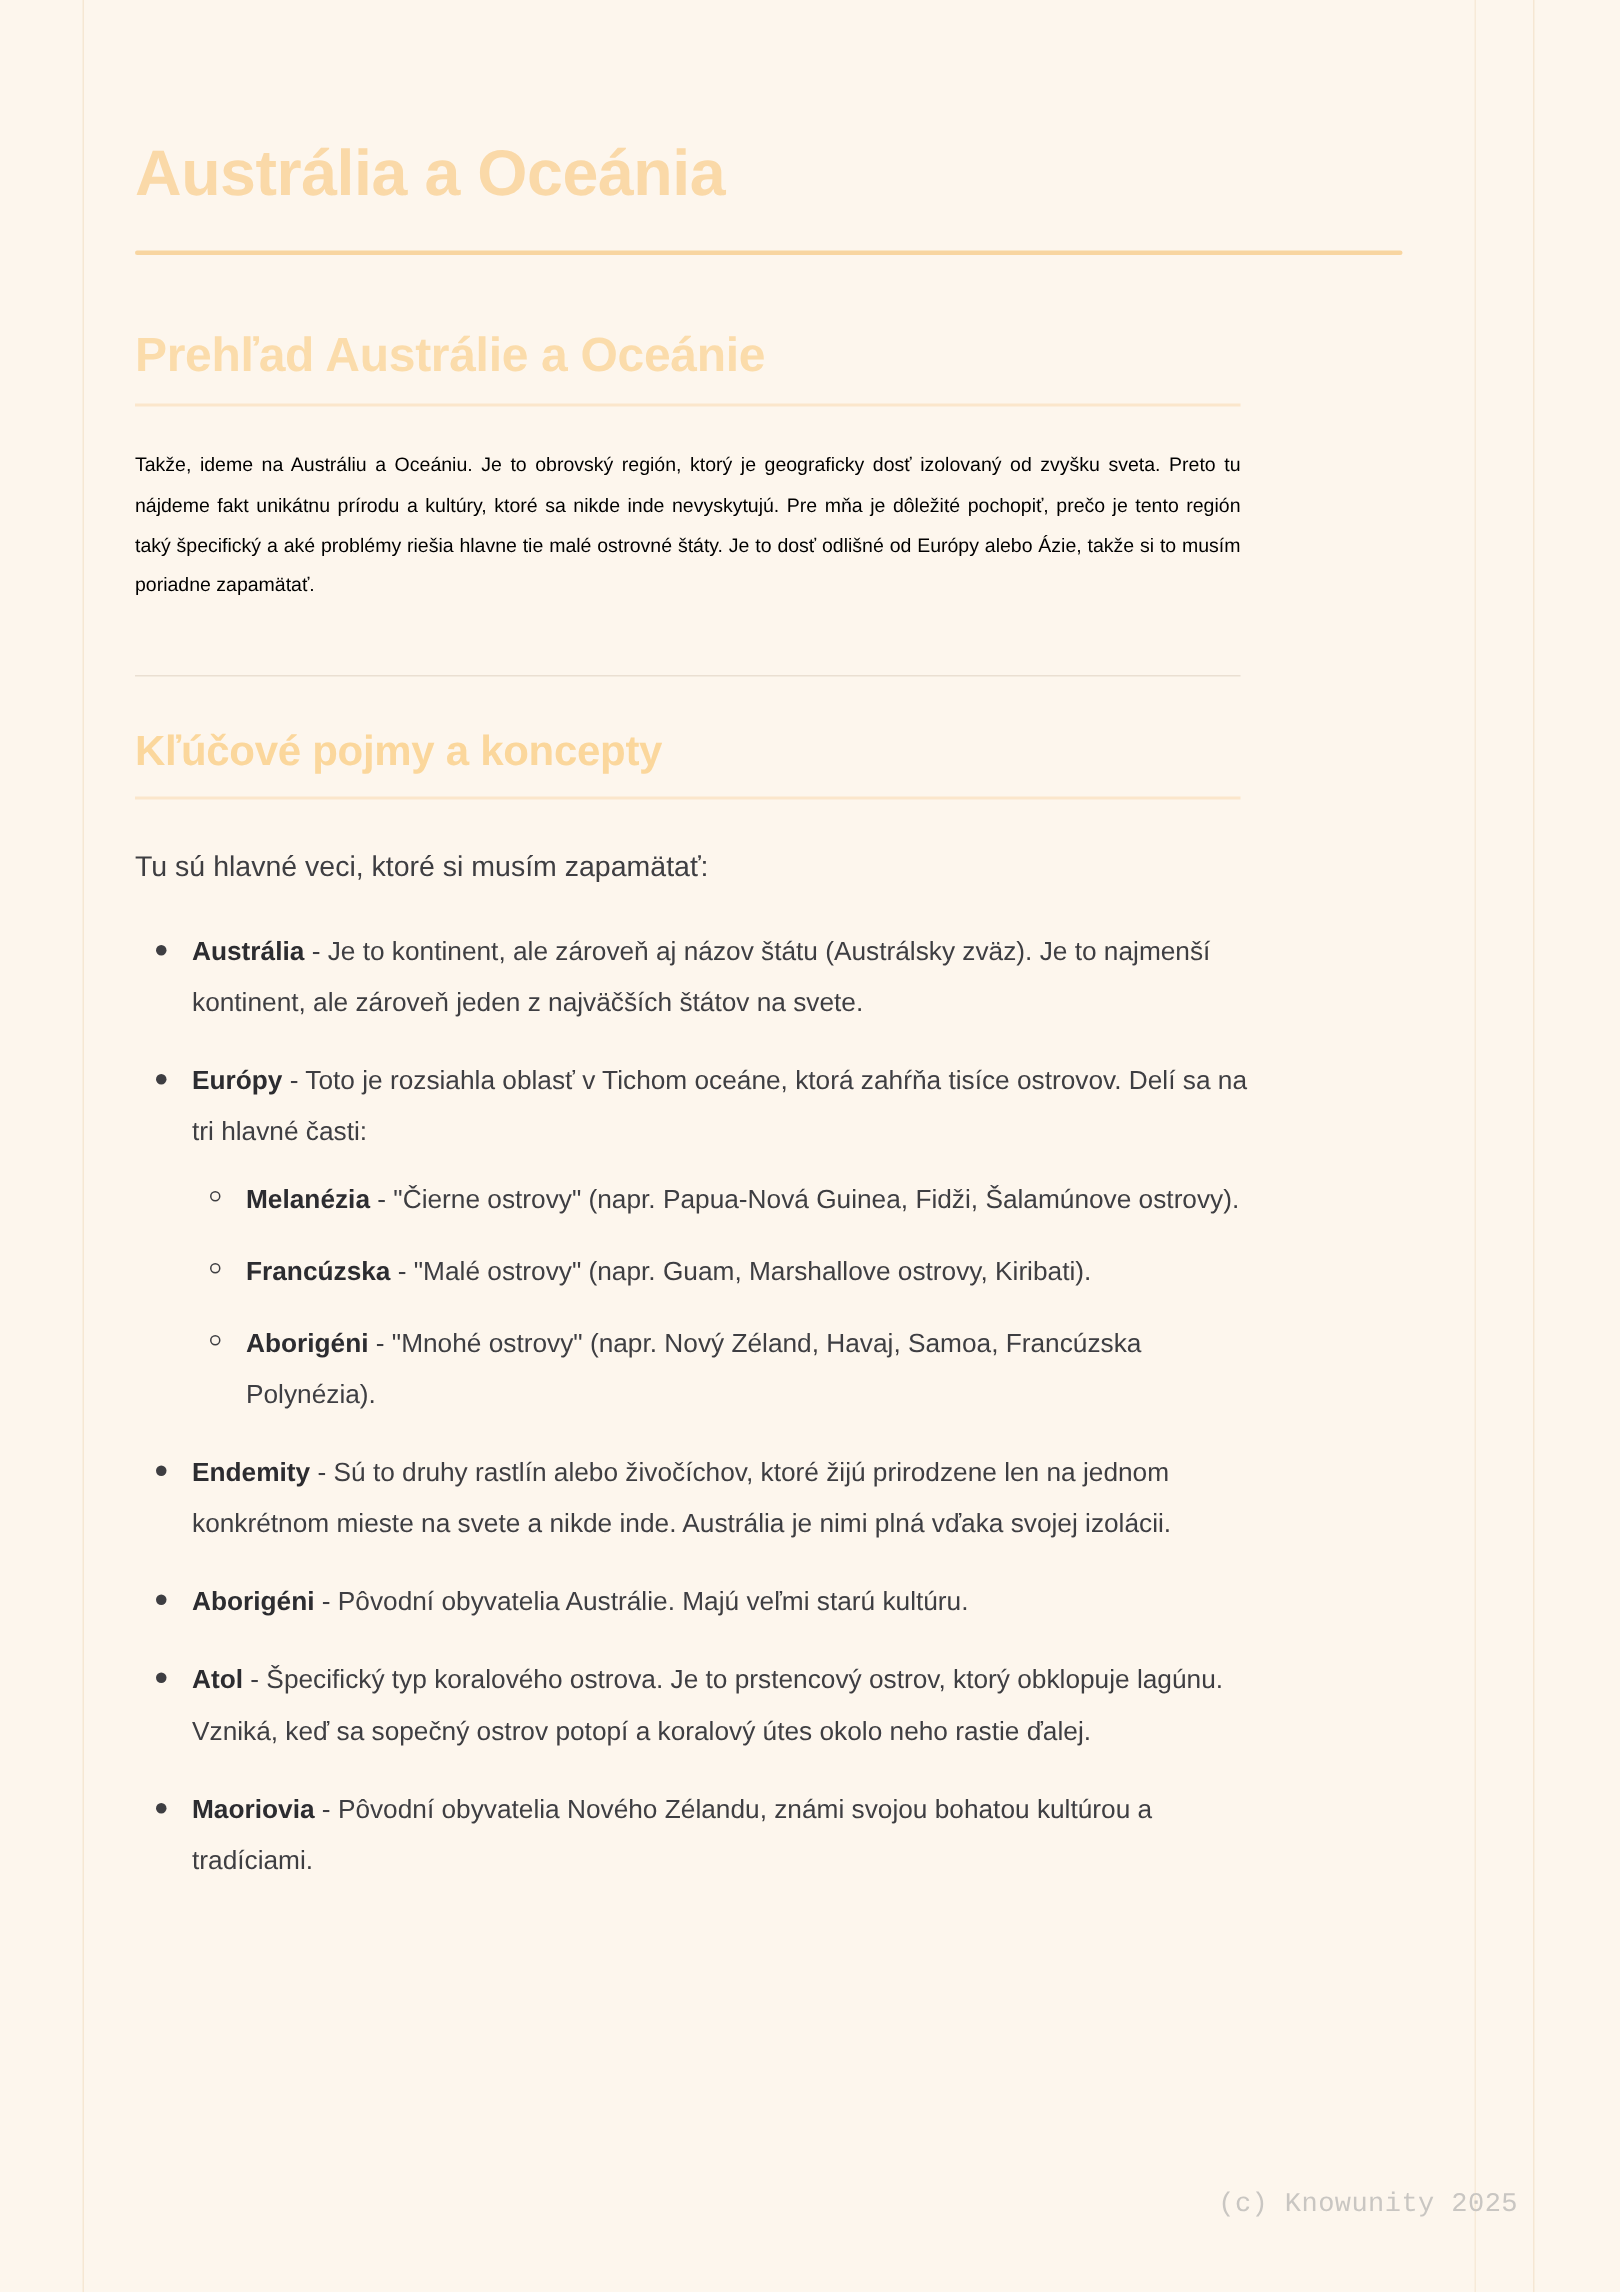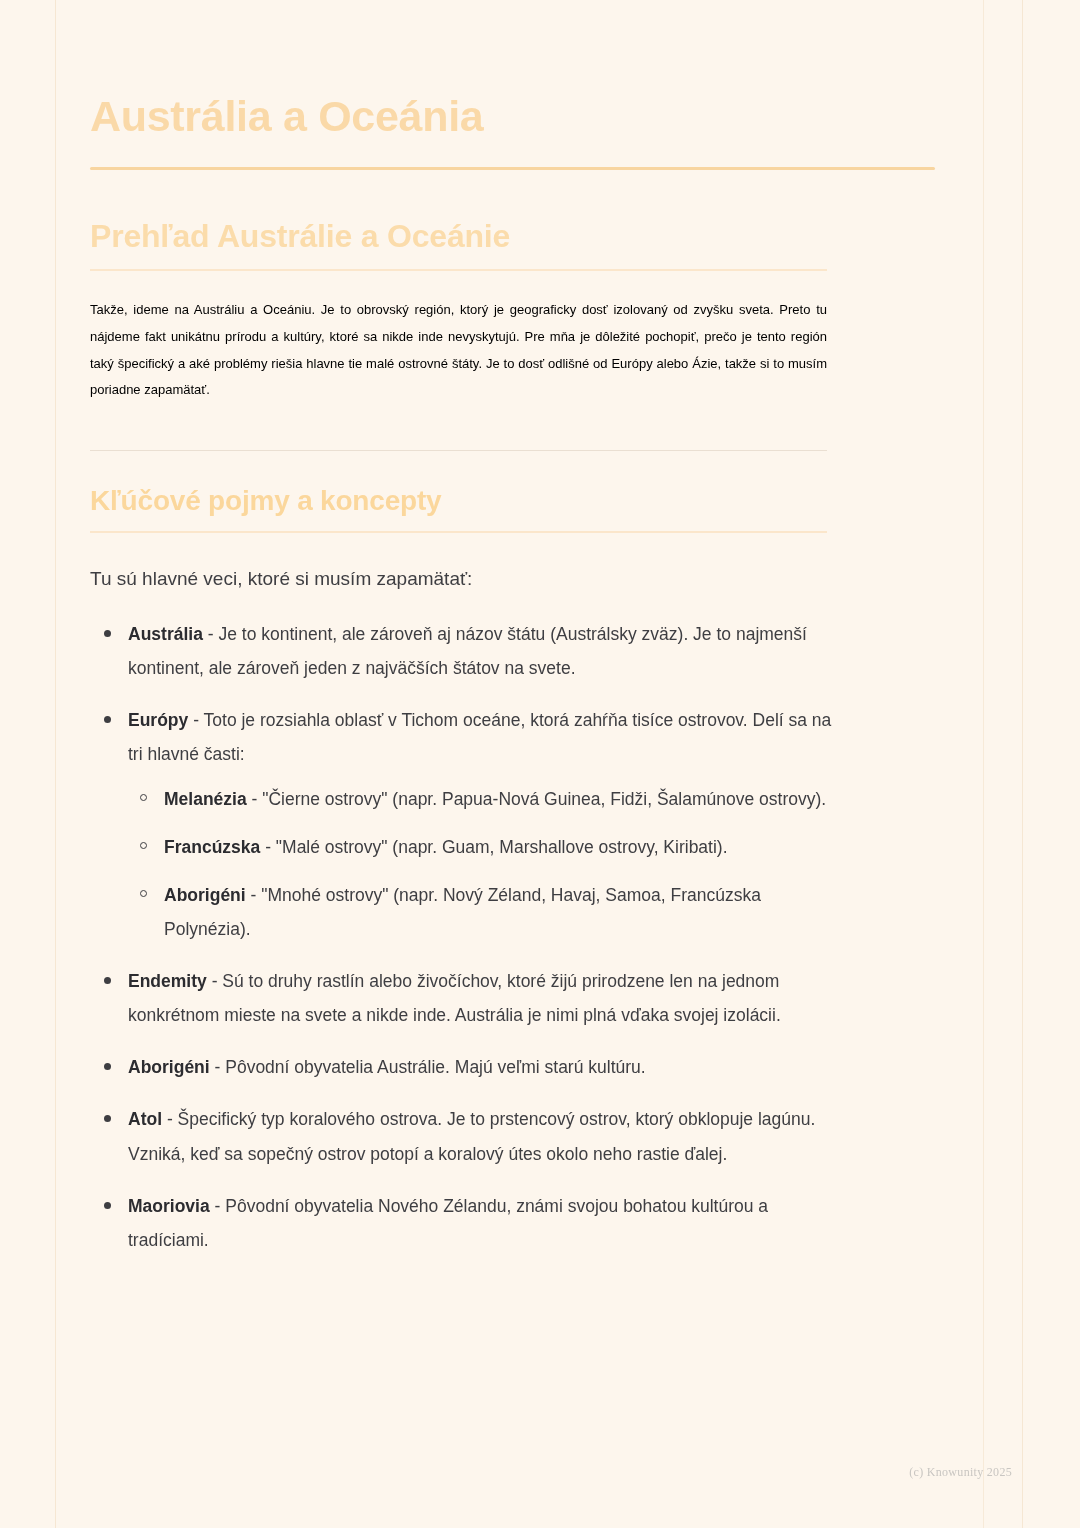--- a/index.html
+++ b/index.html
@@ -147,24 +147,24 @@
     background: transparent;
   }
   .term {
     font-weight: bold;
     color: #2c2c30;
   }
   .watermark {
     position: absolute;
     right: 68px;
     bottom: 48px;
-    font-size: 12px;
+    font-size: 18px;
     color: #c9c6c2;
     letter-spacing: 0.3px;
-    font-family: Liberation Serif, serif;
+    font-family: Liberation Mono, monospace;
   }
 </style>
 </head>
 <body>
 
 <div class="page">
   <div class="rule-left rule-l1"></div>
   <div class="rule-left rule-l2"></div>
   <div class="paper-edge"></div>
 

